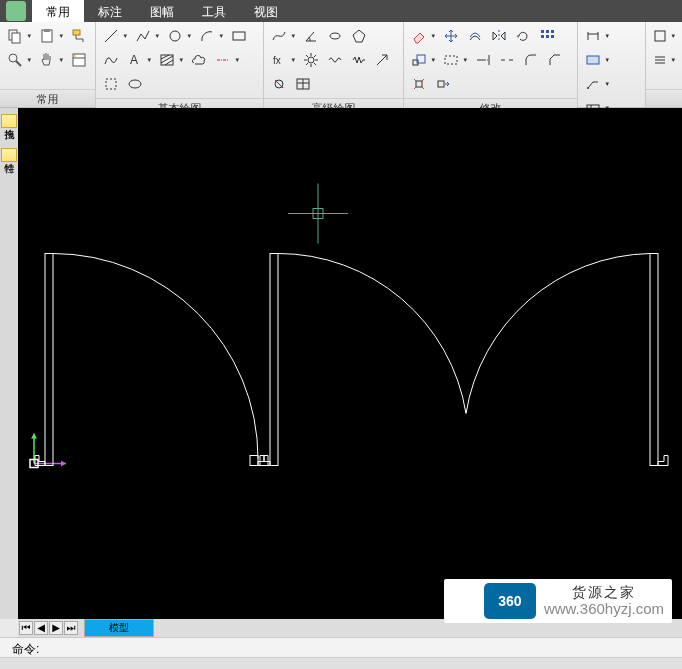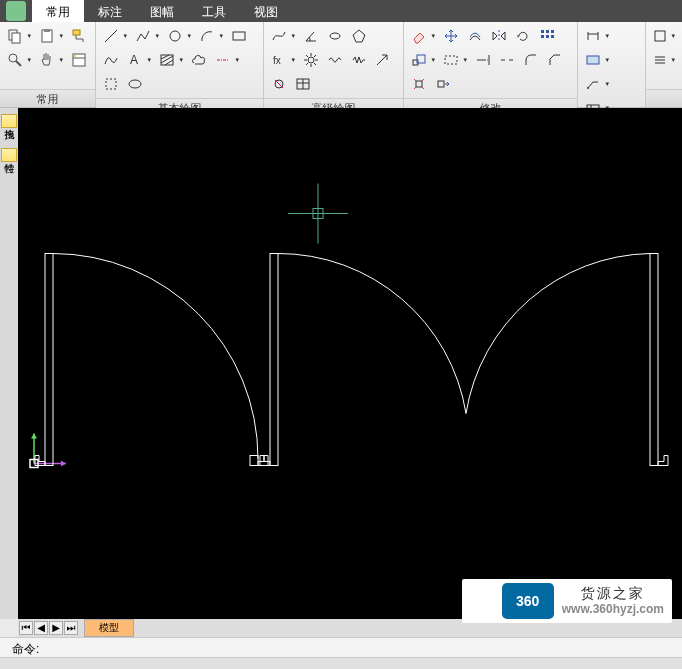--- a/index.html
+++ b/index.html
@@ -20,30 +20,30 @@
 .tool.drop::after { content: "▾"; position: absolute; right: 2px; font-size: 7px; color: #333; }
 
 .workspace { position: absolute; top: 108px; left: 0; right: 0; bottom: 50px; display: flex; }
 .sidebar { width: 18px; background: #d9d9d9; display: flex; flex-direction: column; align-items: center; padding-top: 6px; gap: 20px; }
 .side-tab { width: 16px; padding: 6px 0; background: linear-gradient(#fff1a8,#ffe473); border: 1px solid #c8a93e; font-size: 10px; writing-mode: vertical-rl; text-orientation: upright; text-align: center; }
 .canvas { flex: 1; background: #000; position: relative; overflow: hidden; }
 .canvas svg { width: 100%; height: 100%; }
 
 .tabbar { position: absolute; left: 18px; right: 0; bottom: 32px; height: 18px; background: #ddd; display: flex; align-items: center; font-size: 10px; }
 .nav-btn { width: 14px; height: 14px; background: #eee; border: 1px solid #aaa; margin-left: 1px; text-align: center; line-height: 12px; }
-.file-tab { margin-left: 6px; padding: 1px 14px; background: #fdba74; border: 1px solid #aaa; }
+.file-tab { margin-left: 6px; padding: 1px 24px; background: #0ea5e9; border: 1px solid #aaa; }
 
 .cmdline { position: absolute; left: 0; right: 0; bottom: 12px; height: 20px; background: #f3f3f3; padding: 3px 12px; font-size: 12px; border-top: 1px solid #ccc; }
 .statusbar { position: absolute; left: 0; right: 0; bottom: 0; height: 12px; background: #e0e0e0; border-top: 1px solid #ccc; }
 
 .watermark { position: absolute; right: 10px; bottom: 46px; display: flex; align-items: center; gap: 8px; background: #fff; padding: 4px 8px; border-radius: 2px; }
 .wm-badge { width: 52px; height: 36px; background: #0369a1; color: #fff; font-weight: bold; font-size: 14px; display: flex; align-items: center; justify-content: center; border-radius: 5px; margin-left: 32px; }
 .wm-text { font-size: 12px; text-align: center; line-height: 1.2; }
 .wm-text .t1 { font-size: 14px; color: #333; letter-spacing: 2px; }
-.wm-text .t2 { font-size: 12px; color: #888; font-weight: bold; }
+.wm-text .t2 { font-size: 15px; color: #888; }
 </style>
 </head>
 <body>
 
 <div class="menubar">
   <div class="app-icon"></div>
   <div class="menutab active">常用</div>
   <div class="menutab">标注</div>
   <div class="menutab">图幅</div>
   <div class="menutab">工具</div>

